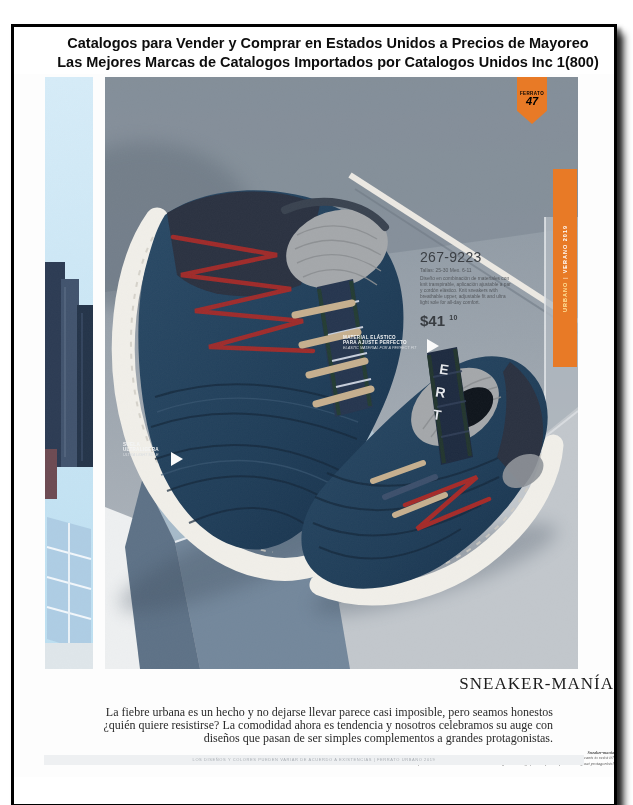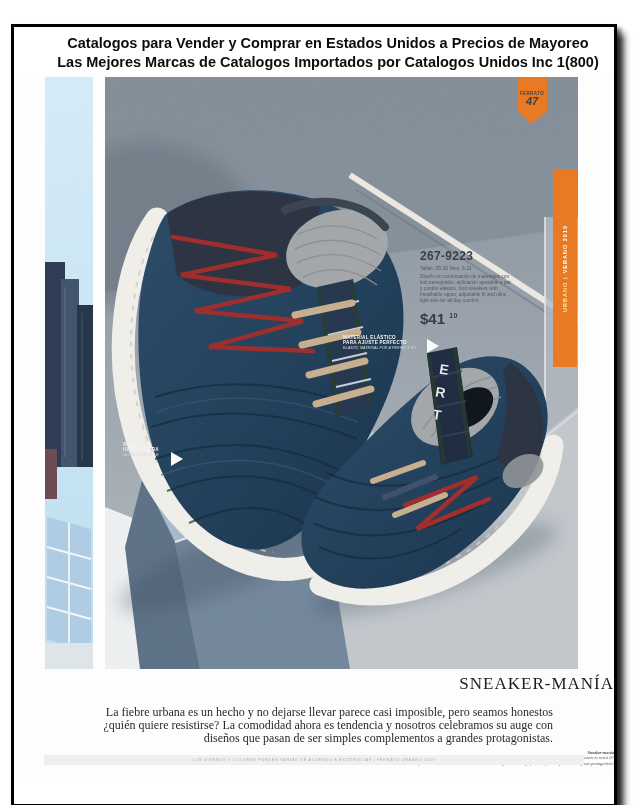--- a/index.html
+++ b/index.html
@@ -18,36 +18,36 @@
   
   .catalog { position:absolute; left:0; top:47px; width:100%; height:703px; background:#fdfdfd; }
 
   .strip-left { position:absolute; left:31px; top:3px; width:48px; height:592px; }
   .photo { position:absolute; left:91px; top:3px; width:473px; height:592px; }
   .photo svg, .strip-left svg { position:absolute; left:0; top:0; }
 
   
   .badge { position:absolute; left:412px; top:0; width:30px; height:47px; background:#e87a26;
            clip-path:polygon(0 0,100% 0,100% 72%,50% 100%,0 72%);
-           color:#404040; text-align:center; }
+           color:#000000; text-align:center; }
   .badge .brand { font-size:4.5px; font-weight:bold; letter-spacing:.4px; margin-top:14px; }
   .badge .num { font-size:11px; font-weight:bold; font-style:italic; line-height:11px; }
 
   
   .side-tab { position:absolute; left:448px; top:92px; width:24px; height:198px; background:#e87a26;
               display:flex; align-items:center; justify-content:center; }
   .side-tab .vtext { writing-mode:vertical-rl; transform:rotate(180deg);
                      font-size:5.5px; font-weight:bold; letter-spacing:1px; white-space:nowrap; }
   .side-tab .vtext .p1 { color:#ffe49a; }
   .side-tab .vtext .sep { color:#ffd9b5; padding:3px 0; }
   .side-tab .vtext .p2 { color:#ffffff; }
 
   
   .product { position:absolute; left:315px; top:172px; width:93px; color:#45494e; }
-  .product .sku { font-size:12px; font-weight:bold; letter-spacing:.3px; color:#3c4045; }
+  .product .sku { font-size:14px; font-weight:normal; letter-spacing:.3px; color:#3c4045; }
   .product .sizes { font-size:5px; margin-top:2px; color:#55595e; }
   .product .desc { font-size:4.8px; line-height:6px; margin-top:3px; color:#55595e; }
   .product .price { font-size:15px; font-weight:bold; margin-top:6px; color:#393d42; }
   .product .price sup { font-size:7px; font-weight:bold; vertical-align:6px; letter-spacing:.5px; }
 
   
   .callout { position:absolute; color:#f4f5f6; text-transform:uppercase; }
   .callout .c1 { font-size:4.6px; font-weight:bold; letter-spacing:.3px; }
   .callout .c2 { font-size:4.6px; font-weight:bold; letter-spacing:.3px; }
   .callout .c3 { font-size:3.8px; font-style:italic; color:#d9dde1; margin-top:1px; }

